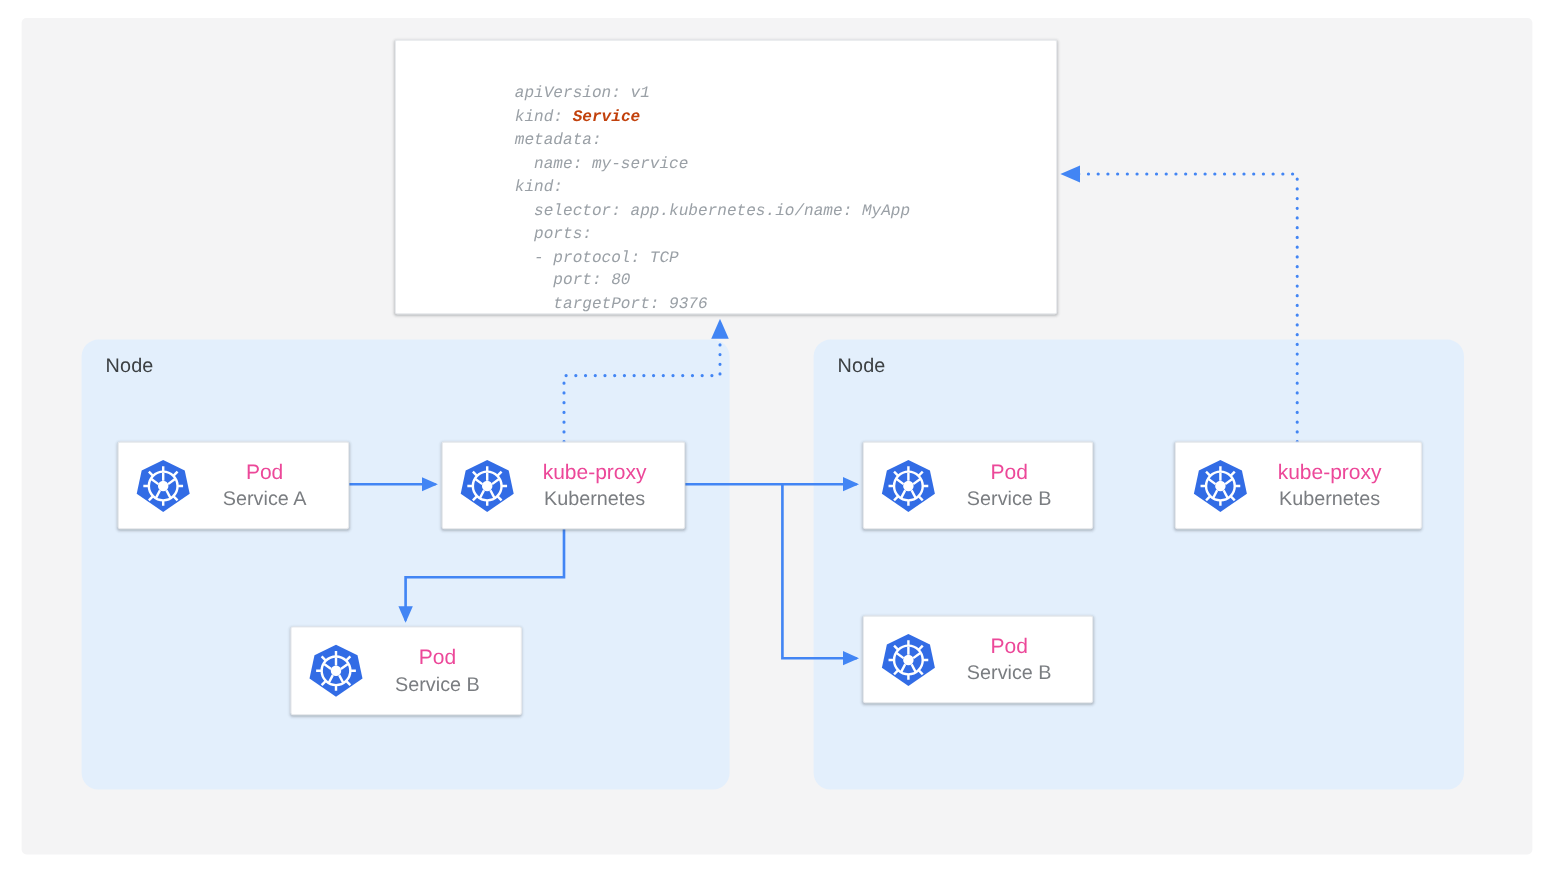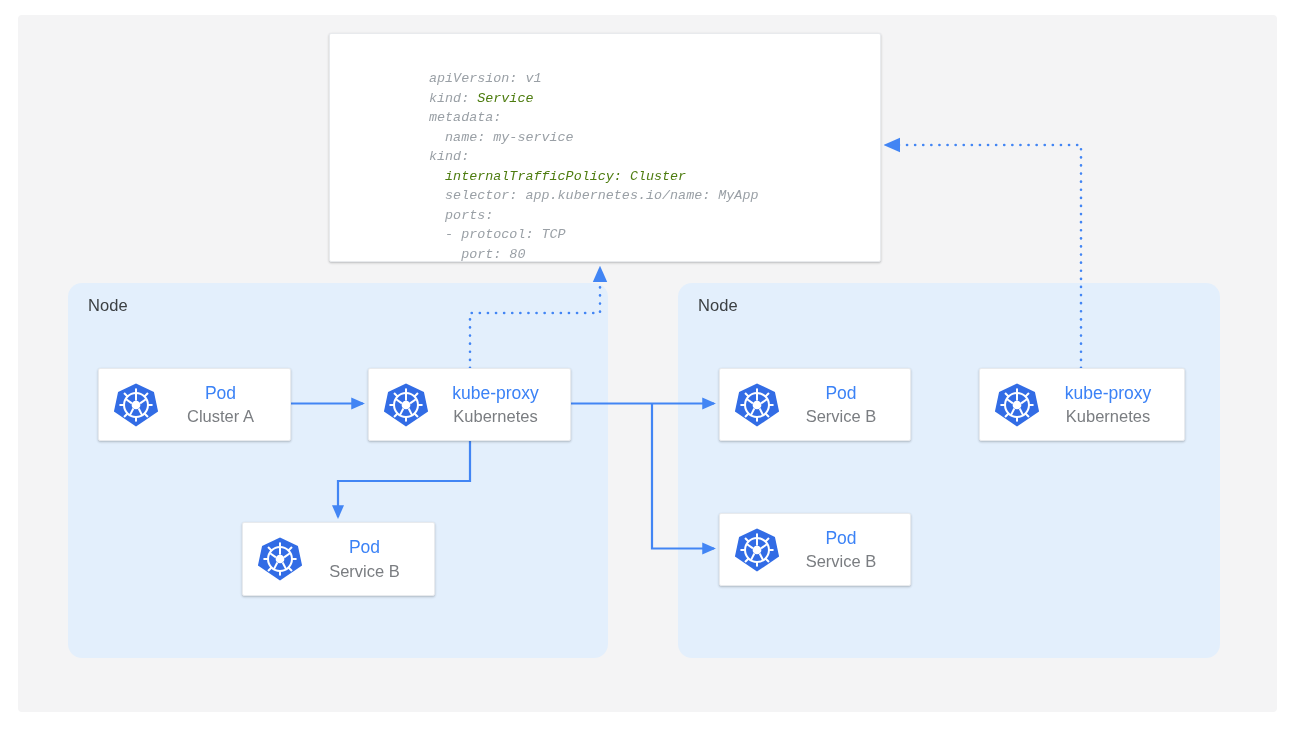--- a/index.html
+++ b/index.html
@@ -63,21 +63,21 @@
   .card .card-text {
     flex: 1 1 auto;
     display: flex;
     flex-direction: column;
     align-items: center;
     justify-content: center;
     padding: 0 8px 0 0;
   }
   .card .card-title {
     font-size: 17.5px;
-    color: #3b82f6;
+    color: #ec4899;
     line-height: 1.35;
     white-space: nowrap;
   }
   .card .card-sub {
     font-size: 16.5px;
     color: #7a7d81;
     line-height: 1.35;
     white-space: nowrap;
   }
 
@@ -109,22 +109,22 @@
     top: 19px;
     margin: 16px;
     font-family: "Liberation Mono", "DejaVu Sans Mono", monospace;
     font-style: italic;
     font-size: 13.4px;
     line-height: 19.5px;
     color: #9aa0a6;
     white-space: pre;
   }
   #code-body .b {
-    font-weight: normal;
-    color: #4d7c0f;
+    font-weight: bold;
+    color: #c2410c;
   }
 
   
   #connectors {
     position: absolute;
     left: 0; top: 0;
     width: 1296px;
     height: 729px;
     pointer-events: none;
   }
@@ -165,21 +165,20 @@
 
     <path d="M 1081 368 L 1081 145 L 886 145" fill="none" stroke="#4285f4" stroke-width="2.6" stroke-linecap="round" stroke-dasharray="0.1 8" marker-end="url(#arrow-dotted)"></path>
   </svg>
 
   <div id="code-panel">
     <pre id="code-body"><span>apiVersion: v1
 </span><span>kind: <span class="b">Service</span>
 </span><span>metadata:
   name: my-service
 </span><span>kind:
-</span><span class="b">  internalTrafficPolicy: Cluster
 </span><span>  selector: app.kubernetes.io/name: MyApp
   ports:
   - protocol: TCP
     port: 80
     targetPort: 9376</span></pre>
   </div>
 
   <div class="card" id="card-pod-a">
     <svg class="k8s-logo" viewBox="0 0 100 100">
       <polygon points="50,3 89,22 98,64 50,97 2,64 11,22" fill="#326ce5"></polygon>
@@ -196,21 +195,21 @@
         <line x1="31.6" y1="31.6" x2="24" y2="24"></line>
         <line x1="50" y1="40.5" x2="50" y2="26"></line>
         <line x1="58.8" y1="46.6" x2="71.5" y2="37.5"></line>
         <line x1="55.8" y1="57.8" x2="63.5" y2="72.5"></line>
         <line x1="44.2" y1="57.8" x2="36.5" y2="72.5"></line>
         <line x1="41.2" y1="46.6" x2="28.5" y2="37.5"></line>
       </g>
     </svg>
     <div class="card-text">
       <div class="card-title">Pod</div>
-      <div class="card-sub">Cluster A</div>
+      <div class="card-sub">Service A</div>
     </div>
   </div>
 
   <div class="card" id="card-kube-proxy-l">
     <svg class="k8s-logo" viewBox="0 0 100 100">
       <polygon points="50,3 89,22 98,64 50,97 2,64 11,22" fill="#326ce5"></polygon>
       <g fill="none" stroke="#ffffff" stroke-width="4.4">
         <circle cx="50" cy="50" r="26"></circle>
         <circle cx="50" cy="50" r="9.5" fill="#ffffff" stroke="none"></circle>
         <line x1="50" y1="24" x2="50" y2="14"></line>

